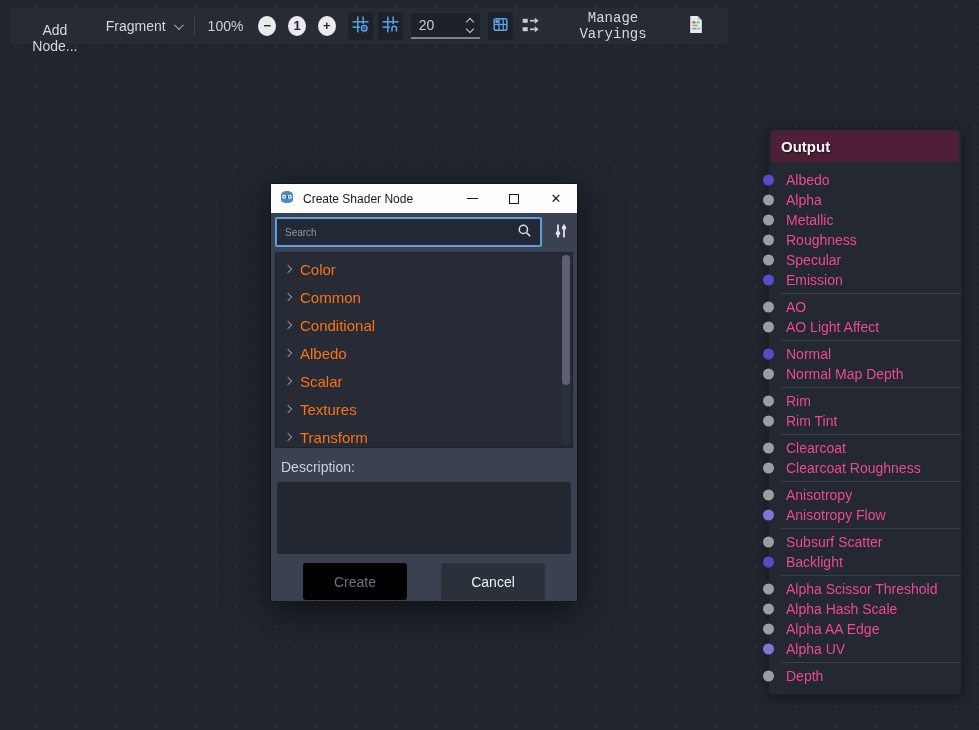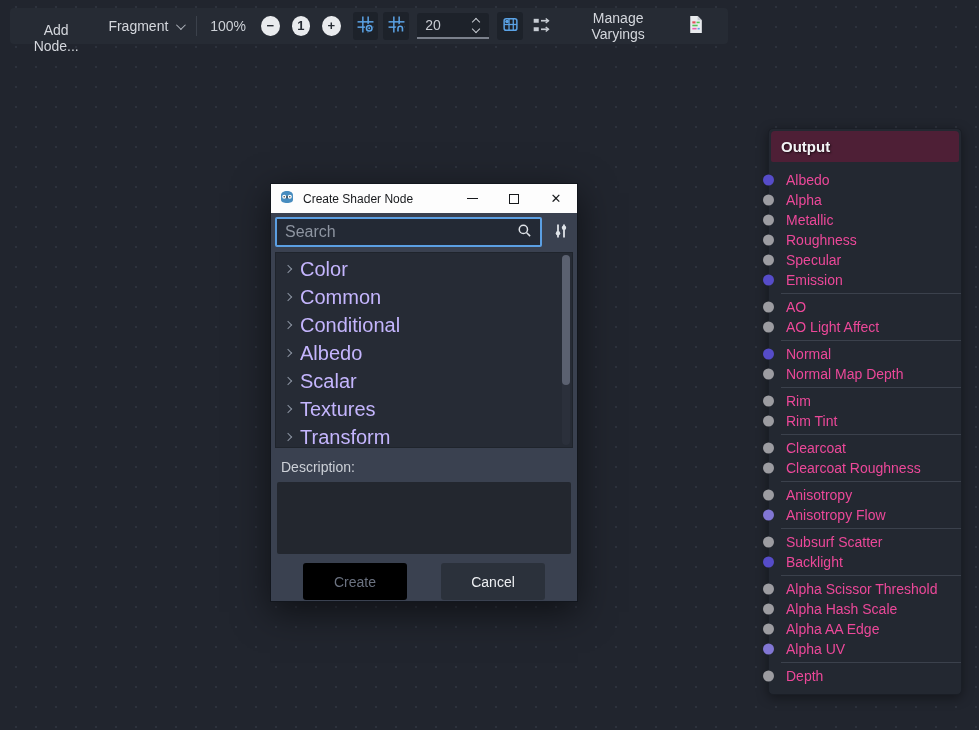--- a/index.html
+++ b/index.html
@@ -50,21 +50,21 @@
     border-bottom:2px solid #7b818c;
   }
   .spinbox input {
     width:50px; background:none; border:none; color:#c9ccd2; font-size:14px;
     font-family:inherit; padding-left:8px; outline:none;
   }
   .spin-arrows { display:flex; flex-direction:column; gap:3px; margin-left:6px; }
   .spin-arrows i { display:block; width:6px; height:6px; border-right:1.5px solid #c6cad1; border-bottom:1.5px solid #c6cad1; }
   .spin-up { transform:rotate(-135deg); }
   .spin-dn { transform:rotate(45deg); margin-top:-2px; }
-  .tb-varyings { margin:0 14px 0 6px; }
+  .tb-varyings { margin:0 14px 0 6px;font-family:Liberation Mono, monospace; }
   
   .dialog {
     position:absolute; left:270px; top:183px; width:308px; height:419px;
     border:1px solid #12161d; box-shadow:0 10px 34px rgba(0,0,0,.55);
     background:#3a4150;
   }
   .titlebar {
     height:29px; background:#fdfdfd; display:flex; align-items:center; padding-left:8px; gap:8px;
   }
   .titlebar-text { font-size:12px; color:#17191c; }
@@ -74,31 +74,31 @@
   .glyph-max { width:10px; height:10px; border:1px solid #17191c; }
   .glyph-close { font-size:13px; color:#17191c; line-height:1; }
   .dialog-body { padding:4px 4px 0 4px; }
   .search-row { display:flex; align-items:center; gap:7px; margin-bottom:5px; }
   .search-wrap {
     flex:1; height:30px; background:#232934; border:2px solid var(--accent);
     border-radius:2px; display:flex; align-items:center; padding:0 8px;
   }
   .search-wrap input {
     flex:1; background:none; border:none; outline:none; color:#dfe2e8;
-    font-size:16px; font-family:inherit;
+    font-size:10px; font-family:inherit;
   }
   .search-wrap input::placeholder { color:#8e95a1; opacity:1; }
   .filter-btn { width:24px; height:24px; background:none; border:none; display:flex; align-items:center; justify-content:center; }
   .tree {
     height:196px; background:#262b35; border:1px solid #1f242c; position:relative; padding-top:2px;
     overflow:hidden;
   }
   .tree-row { height:28px; display:flex; align-items:center; padding-left:9px; gap:9px; }
   .chev { width:6px; height:6px; border-right:1.6px solid #8b93a1; border-bottom:1.6px solid #8b93a1; transform:rotate(-45deg); flex:none; }
-  .tree-label { font-size:20px; color:#c4b5fd; }
+  .tree-label { font-size:15px; color:#f97316; }
   .scrollbar-track { position:absolute; top:2px; bottom:2px; right:2px; width:8px; background:#2b303b; border-radius:4px; }
   .scrollbar-thumb { position:absolute; top:0; left:0; width:8px; height:130px; background:#5b6170; border-radius:4px; }
   .desc-row { height:30px; display:flex; align-items:center; padding-left:6px; margin-top:4px; }
   .desc-label { font-size:14px; color:#ccd0d7; }
   .desc-box { height:72px; background:#23272f; border-radius:2px; margin:0 2px; }
   .btn-row { margin-top:9px; display:flex; justify-content:center; gap:34px; }
   .dlg-btn { width:104px; height:37px; border:none; border-radius:3px; font-size:14px; font-family:inherit; }
   .btn-create { background:#000000; color:#6b7280; }
   .btn-cancel { background:#2b313b; color:#edeff2; }
   

